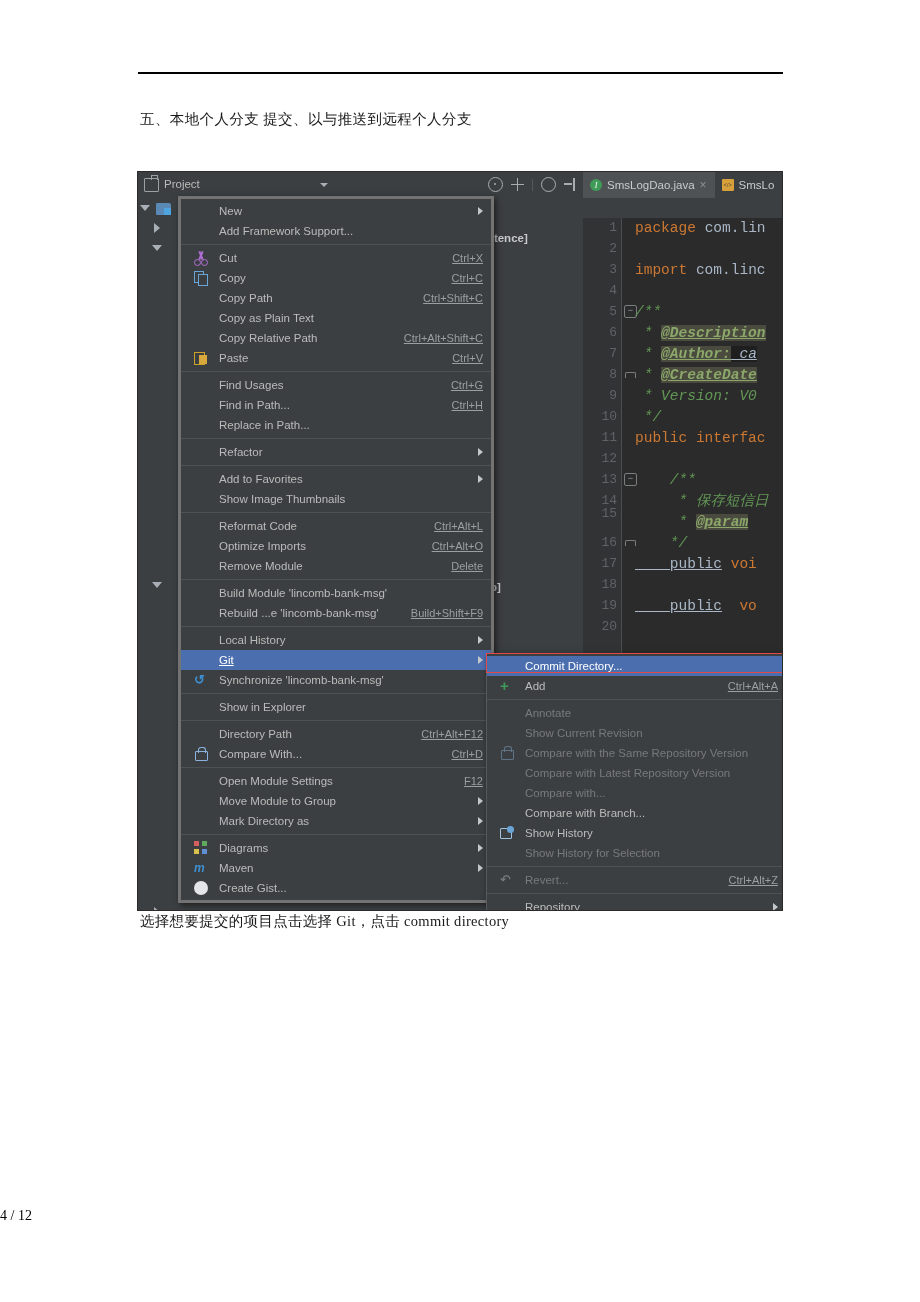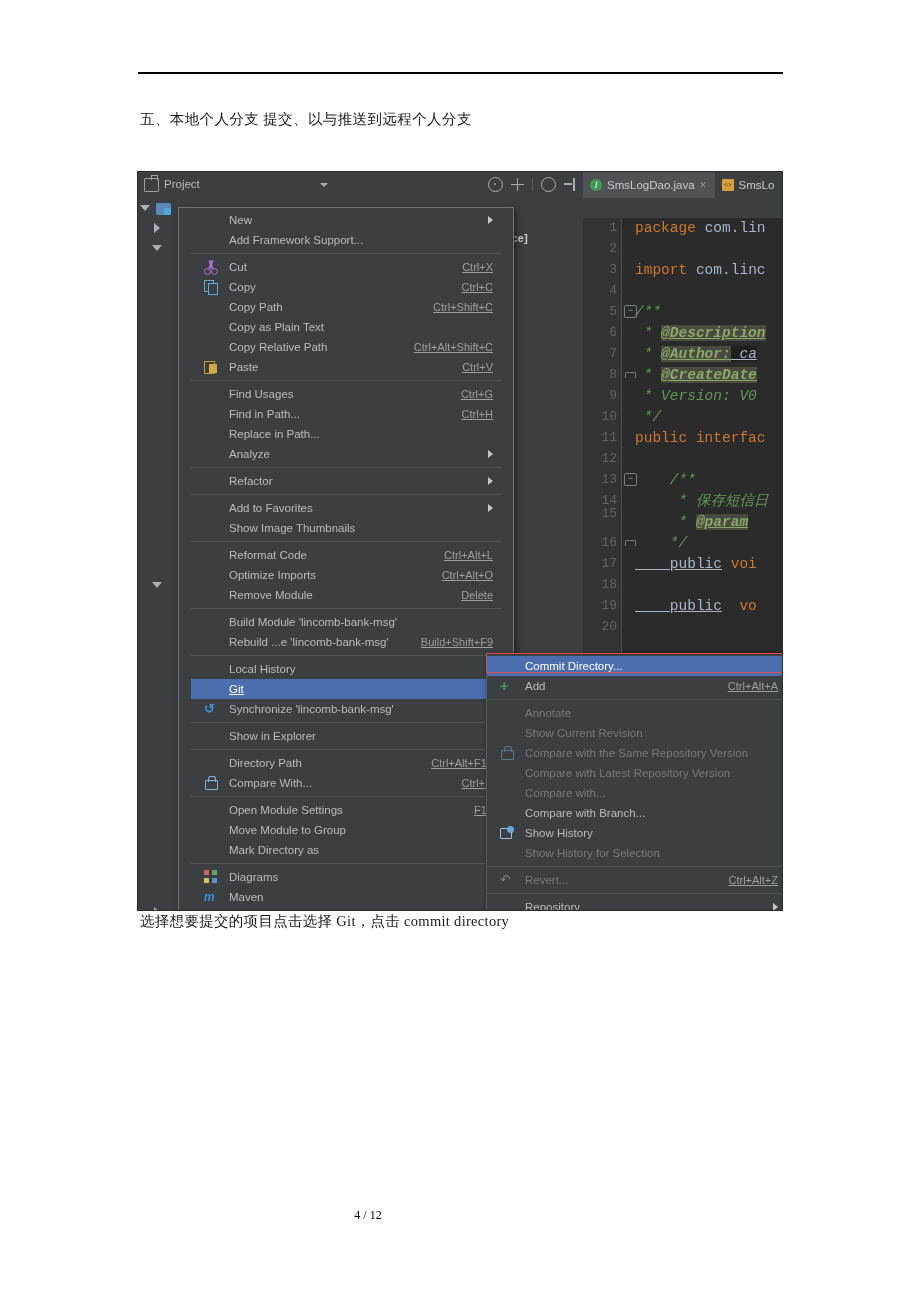--- a/index.html
+++ b/index.html
@@ -42,23 +42,22 @@
     font-size: 14.5px;
     color: #1a1a1a;
     letter-spacing: 0.3px;
     white-space: nowrap;
   }
   .page-number {
     position: absolute;
     left: 0;
     top: 1208px;
     width: 736px;
-    text-align: center;
     font-family: "Liberation Serif", serif;
-    font-size: 12px;
+    font-size: 14px;
     color: #000;
   }
 
   
   .ide {
     position: absolute;
     left: 138px;
     top: 172px;
     width: 644px;
     height: 738px;
@@ -258,26 +257,26 @@
   .pl { color:#a9b7c6; }
   .cm { color:#629755; font-style:italic; }
   .tag { color:#8ba86a; font-weight:bold; font-style:italic; text-decoration:underline;
          background:#4a4a3f;text-align:center; }
   .tagv { color:#a9b7c6; font-style:italic; text-decoration:underline; background:#1f1f1f;}
   .mname { color:#a9b7c6; text-decoration:underline; }
 
   
   .ctx {
     position:absolute;
-    left:40px; top:35px;
+    left:40px; top:24px;
     width:310px;
     background:#3c3f41;
-    border:1px solid #737373;
+    border:3px solid #737373;
     box-shadow:2px 2px 6px rgba(0,0,0,.55);
-    padding:2px 12px;
+    padding:2px 0;
     z-index: 20;
   }
   .mi {
     position:relative;
     height:20px;
     display:flex;
     align-items:center;
     font-size:11.5px;
     color:#bbbbbb;
     padding-left:38px;
@@ -514,24 +513,20 @@
       <span class="label">Find Usages</span>
       <span class="accel">Ctrl+G</span>
     </div>
     <div class="mi">
       <span class="label">Find in Path...</span>
       <span class="accel">Ctrl+H</span>
     </div>
     <div class="mi">
       <span class="label">Replace in Path...</span>
     </div>
-    <div class="mi">
-      <span class="label">Analyze</span>
-      <span class="sub"></span>
-    </div>
 
     <div class="msep"></div>
 
     <div class="mi">
       <span class="label">Refactor</span>
       <span class="sub"></span>
     </div>
 
     <div class="msep"></div>
 

